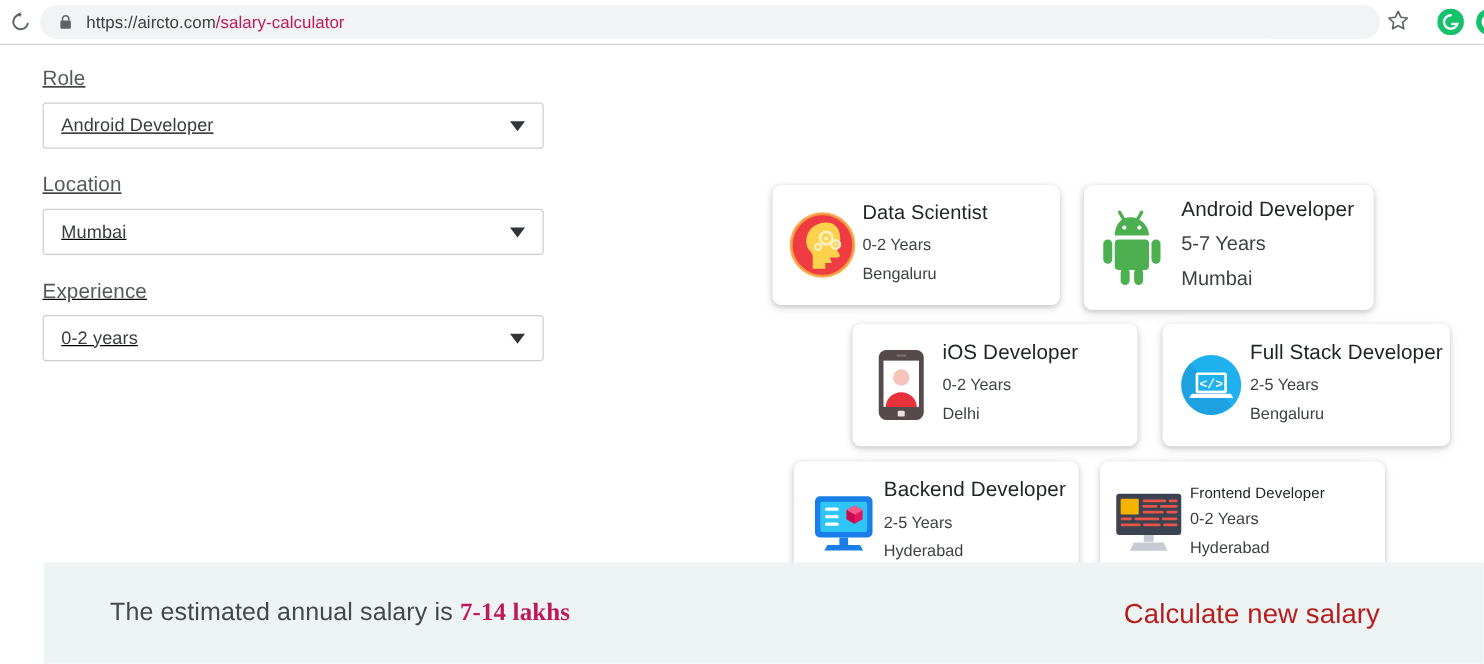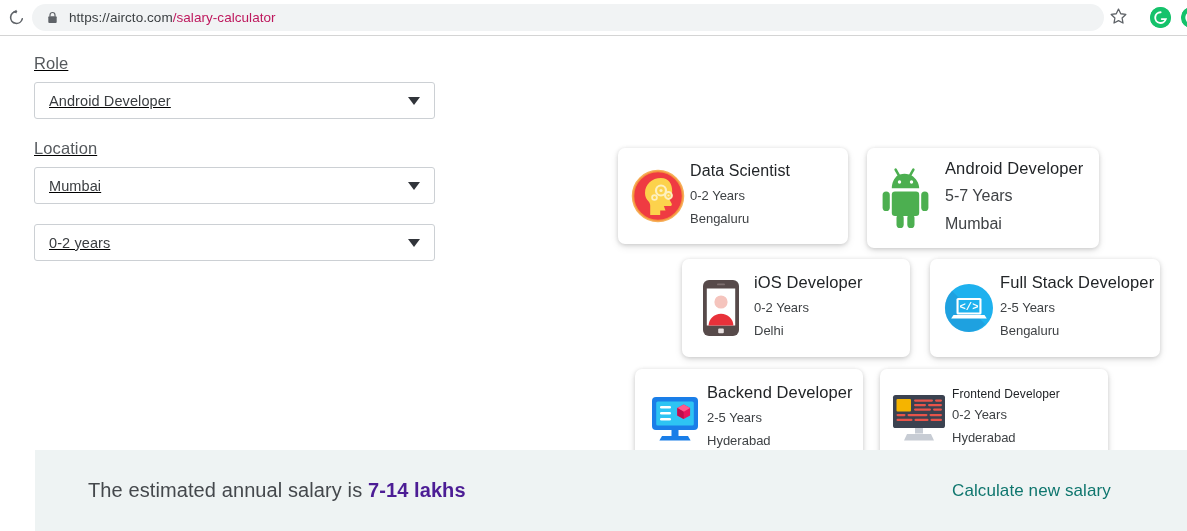--- a/index.html
+++ b/index.html
@@ -206,26 +206,26 @@
     background: #eef3f3;
     display: flex; align-items: center;
   }
   .salary-text {
     margin-left: 53px;
     font-size: 20px;
     color: #44484c;
     letter-spacing: 0.1px;
     white-space: nowrap;
   }
-  .salary-amount { font-weight: bold; color: #4c1d95; }
+  .salary-amount { font-weight: bold; color: #be185d; font-family: Liberation Serif, serif; }
   .calc-link {
-    position: absolute; left: 917px; top: 50%;
+    position: absolute; left: 864px; top: 50%;
     transform: translateY(-50%);
-    font-size: 17px;
-    color: #0f766e;
+    font-size: 22px;
+    color: #b91c1c;
     letter-spacing: 0.1px;
     white-space: nowrap;
     cursor: pointer;
     text-decoration: none;
   }
 </style>
 </head>
 <body>
 
 <div class="browser-bar">
@@ -283,20 +283,21 @@
     <div class="field">
       <div class="field-label">Location</div>
       <div class="select-box">
         <span class="select-value">Mumbai</span>
         <span class="select-caret"></span>
       </div>
     </div>
 
 
     <div class="field">
+      <div class="field-label">Experience</div>
       <div class="select-box">
         <span class="select-value">0-2 years</span>
         <span class="select-caret"></span>
       </div>
     </div>
 
   </div>
 
   <div class="cards-area">
 

